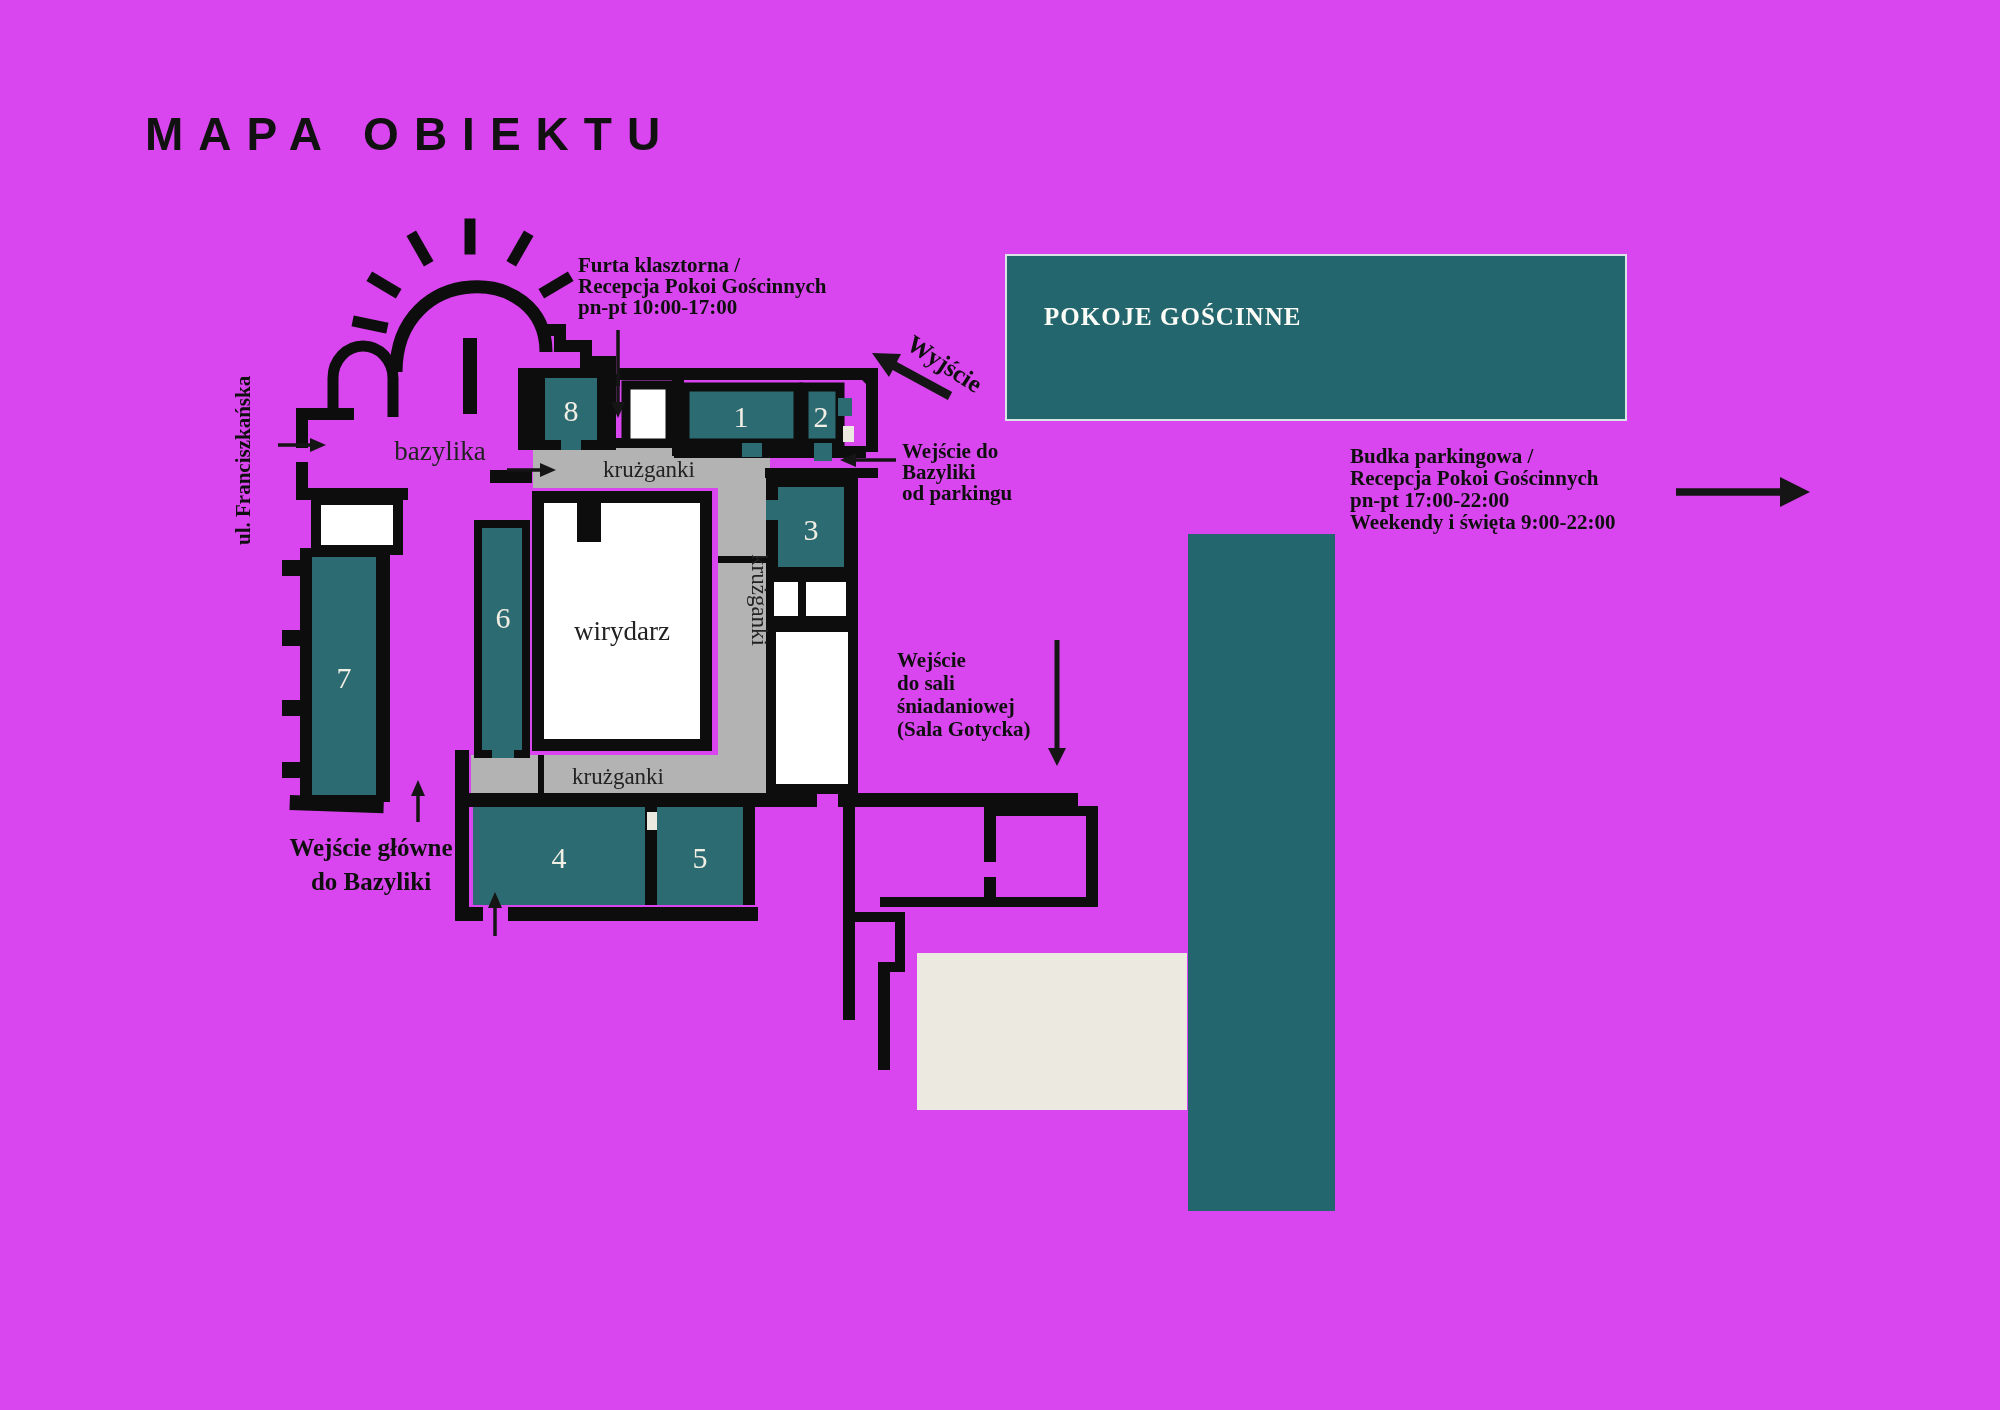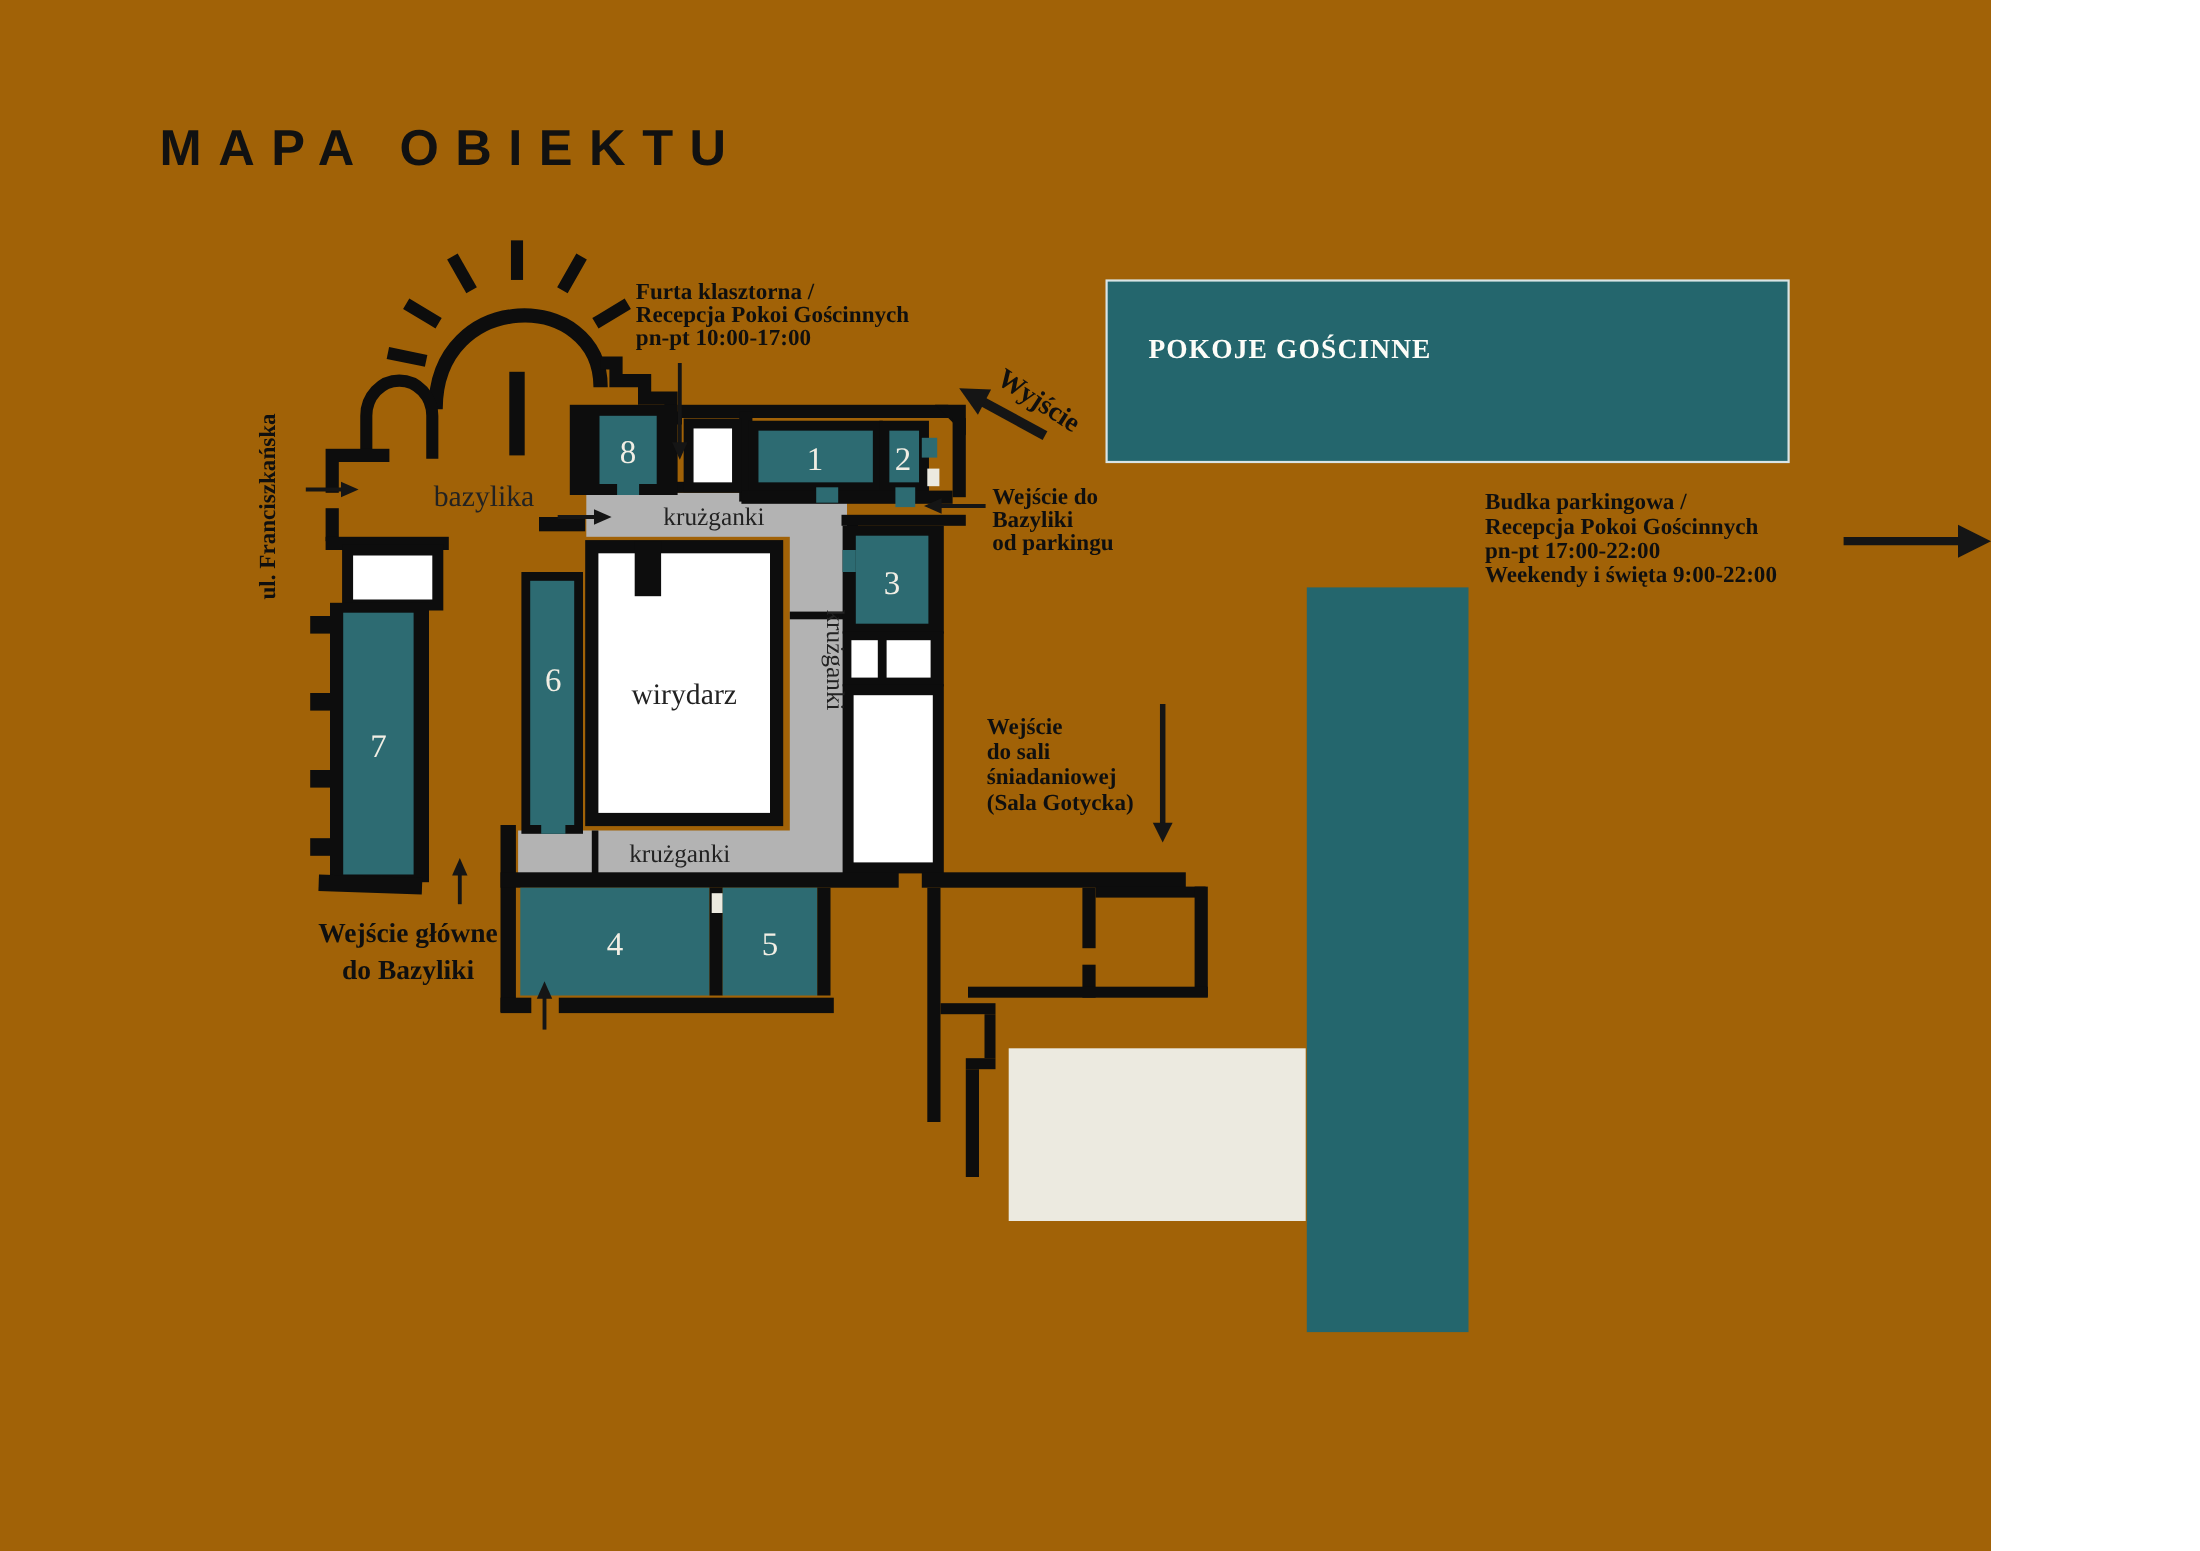--- a/index.html
+++ b/index.html
@@ -1,16 +1,16 @@
 <!DOCTYPE html>
 <html style="--c-teal_room: #2d6b72; --c-teal_block: #24666d; --c-gray: #b3b3b3; --c-beige: #eceae0; --c-wall: #0d0d0d;"><head>
 <meta charset="utf-8">
 <style>
   html,body{margin:0;padding:0;background:#ffffff;}
-  .page{position:relative;width:1810px;height:1410px;background:#a16207;overflow:hidden;
+  .page{position:relative;width:2000px;height:1410px;background:#d946ef;overflow:hidden;
         font-family:"Liberation Serif", serif;}
   svg{display:block;}
   .title{font-family:"Liberation Sans", sans-serif;font-weight:700;font-size:46px;
          letter-spacing:15px;fill:#111;}
   .wall{fill:var(--c-wall);}
   .wallline{stroke:var(--c-wall);fill:none;}
   .gray{fill:var(--c-gray);}
   .teal{fill:var(--c-teal_room);}
   .tealblock{fill:var(--c-teal_block);}
   .beige{fill:var(--c-beige);}

